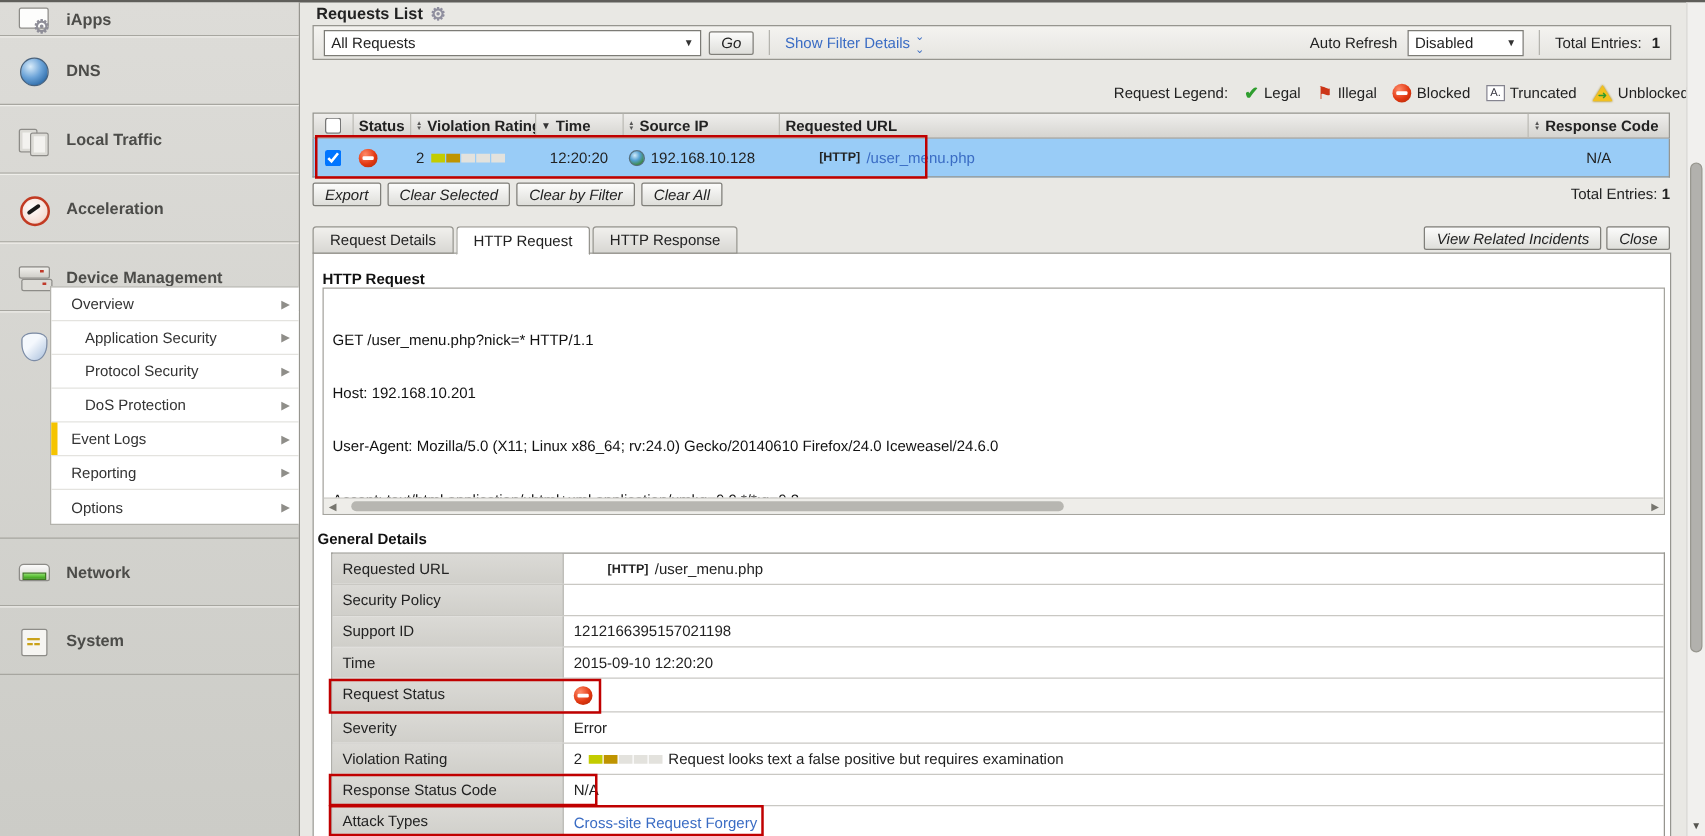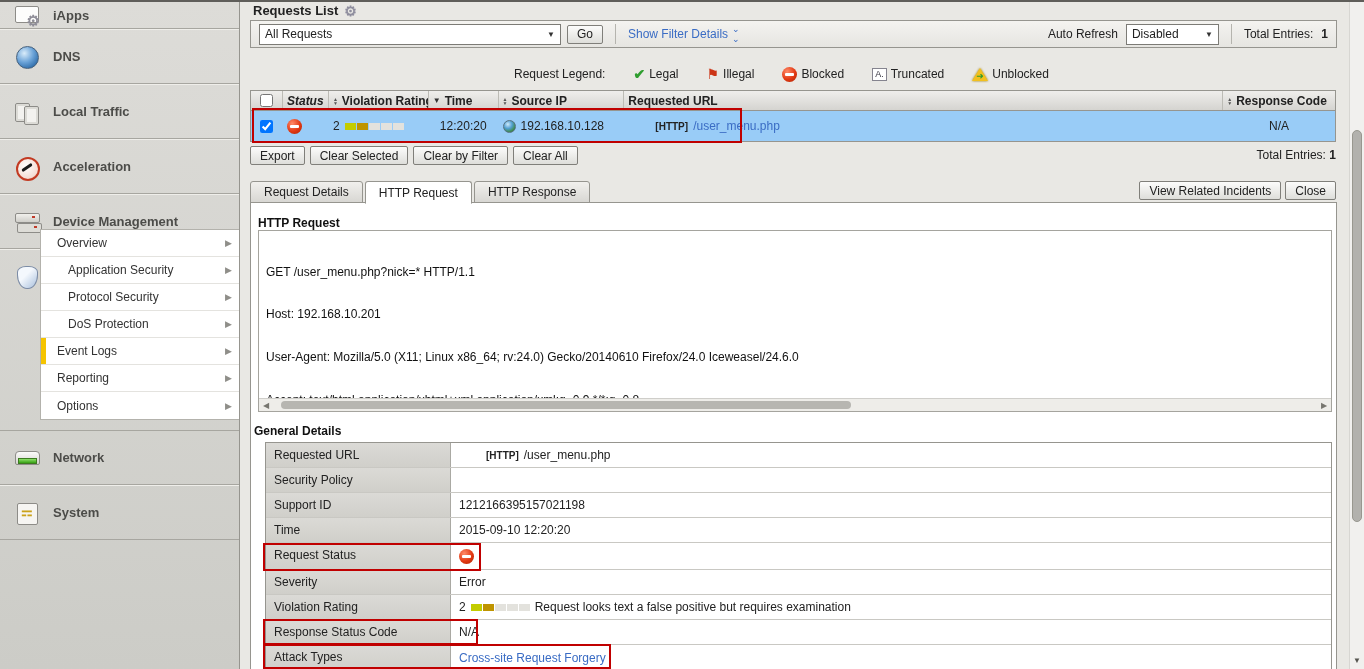--- a/index.html
+++ b/index.html
@@ -46,46 +46,46 @@
 
   
   .page-title { position:absolute; left:253px; top:3px; font-weight:bold; font-size:13px; color:#222; }
   .gear { color:#8f8e9e; font-size:14px; margin-left:6px; vertical-align:-1px; }
 
   .toolbar { position:absolute; left:250px; top:20px; width:1087px; height:28px; background:linear-gradient(#f4f3f0,#e6e5e1); border:1px solid #96958f; display:flex; align-items:center; padding:0 8px; }
   .selectbox { height:21px; background:#fff; border:1px solid #7c7b76; display:flex; align-items:center; justify-content:space-between; padding:0 5px; cursor:pointer; }
   .selectbox .caret { font-size:8px; color:#333; margin-left:8px; }
   .sel-filter { width:302px; }
   .sel-refresh { width:93px; }
-  .btn { height:19px; padding:0 9px; font-size:12px; color:#222; background:linear-gradient(#fcfcfb,#dededa); border:1px solid #807f7a; border-radius:2px; cursor:pointer; font-family:"Liberation Sans",sans-serif; }
+  .btn { height:19px; padding:0 9px; font-size:12px; color:#222; background:linear-gradient(#fcfcfb,#dededa); border:1px solid #807f7a; border-radius:2px; cursor:pointer; font-family:"Liberation Sans",sans-serif;font-style:italic; }
   .vr { width:1px; height:20px; background:#b5b4ae; margin:0 12px; }
   .link { color:#3a6cc4; cursor:pointer; text-decoration:none; }
   .chevs { display:inline-block; color:#3a6cc4; font-size:9px; letter-spacing:-1px; margin-left:4px; }
   .tb-right { margin-left:auto; display:flex; align-items:center; gap:8px; }
   .total-bold { font-weight:bold; }
 
-  .legend-row { position:absolute; left:238px; top:64px; width:1087px; height:20px; display:flex; align-items:center; justify-content:center; gap:28px; color:#222; }
+  .legend-row { position:absolute; left:264px; top:64px; width:1087px; height:20px; display:flex; align-items:center; justify-content:flex-end; gap:13px; color:#222; }
   .leg-item { display:flex; align-items:center; gap:4px; }
   .check-ico { color:#2f9e2f; font-weight:bold; font-size:14px; }
   .flag-ico { color:#cc3517; font-size:14px; }
   .blocked-ico { position:relative; width:15px; height:15px; border-radius:50%; background:radial-gradient(circle at 35% 30%, #ff8a68, #e23812 55%, #a82605); display:inline-block; }
   .blocked-ico::after { content:""; position:absolute; left:3px; top:6px; width:9px; height:3px; background:#fff; border-radius:1px; }
   .trunc-ico { border:1px solid #85848f; background:#fff; font-size:9px; padding:0 2px; line-height:11px; color:#33323d; }
   .warn-ico { position:relative; width:0; height:0; border-left:8px solid transparent; border-right:8px solid transparent; border-bottom:13px solid #f2c01e; display:inline-block; filter:drop-shadow(0 0 1px #9a7a00); }
   .warn-ico::after { content:"➜"; position:absolute; left:-4px; top:3px; font-size:9px; color:#2e9a2e; }
 
   
   .grid-header { position:absolute; left:250px; top:90px; width:1086px; height:21px; display:flex; background:linear-gradient(#efeeec,#d5d4d0); border:1px solid #96958f; font-weight:bold; color:#222; }
   .gh-cell { display:flex; align-items:center; gap:4px; padding:0 4px; border-right:1px solid #bcbbb5; overflow:hidden; white-space:nowrap; }
   .gh-cell:last-child { border-right:none; }
   .sort { display:inline-flex; flex-direction:column; line-height:4px; font-size:5px; color:#555; }
   .sort-desc { font-size:8px; color:#333; }
   .grid-row { position:absolute; left:250px; top:111px; width:1086px; height:31px; display:flex; align-items:center; background:#99ccf7; border:1px solid #96958f; border-top:none; }
   .gr-cell { display:flex; align-items:center; gap:5px; padding:0 4px; overflow:hidden; white-space:nowrap; }
-  .c0 { width:32px; justify-content:center; } .c1 { width:46px;font-style:italic; } .c2 { width:100px; } .c3 { width:70px; justify-content:flex-end; padding-right:12px; } .c4 { width:126px; } .c5 { width:600px; } .c6 { width:112px; justify-content:center; }
+  .c0 { width:32px; justify-content:center; } .c1 { width:46px; } .c2 { width:100px; } .c3 { width:70px; justify-content:flex-end; padding-right:12px; } .c4 { width:126px; } .c5 { width:600px; } .c6 { width:112px; justify-content:center; }
   .gh-cell.c6 { justify-content:flex-start; }
   .rating-bars { display:inline-flex; gap:1px; }
   .bar { width:11px; height:7px; background:#e3e2dd; }
   .bar.f1 { background:#c3cc00; } .bar.f2 { background:#bf9400; }
   .globe-ico { width:13px; height:13px; border-radius:50%; background:radial-gradient(circle at 35% 30%, #cfeafa, #53a0d2 40%, #3d8a46 75%, #2b6ca8); border:1px solid #55707f; display:inline-block; }
   .http-prefix { font-weight:bold; font-size:10px; color:#222;padding-left:27px; }
 
   .row-actions { position:absolute; left:250px; top:146px; width:1086px; display:flex; gap:5px; align-items:center; }
   .total-right { position:absolute; right:28px; top:148px; }
 

